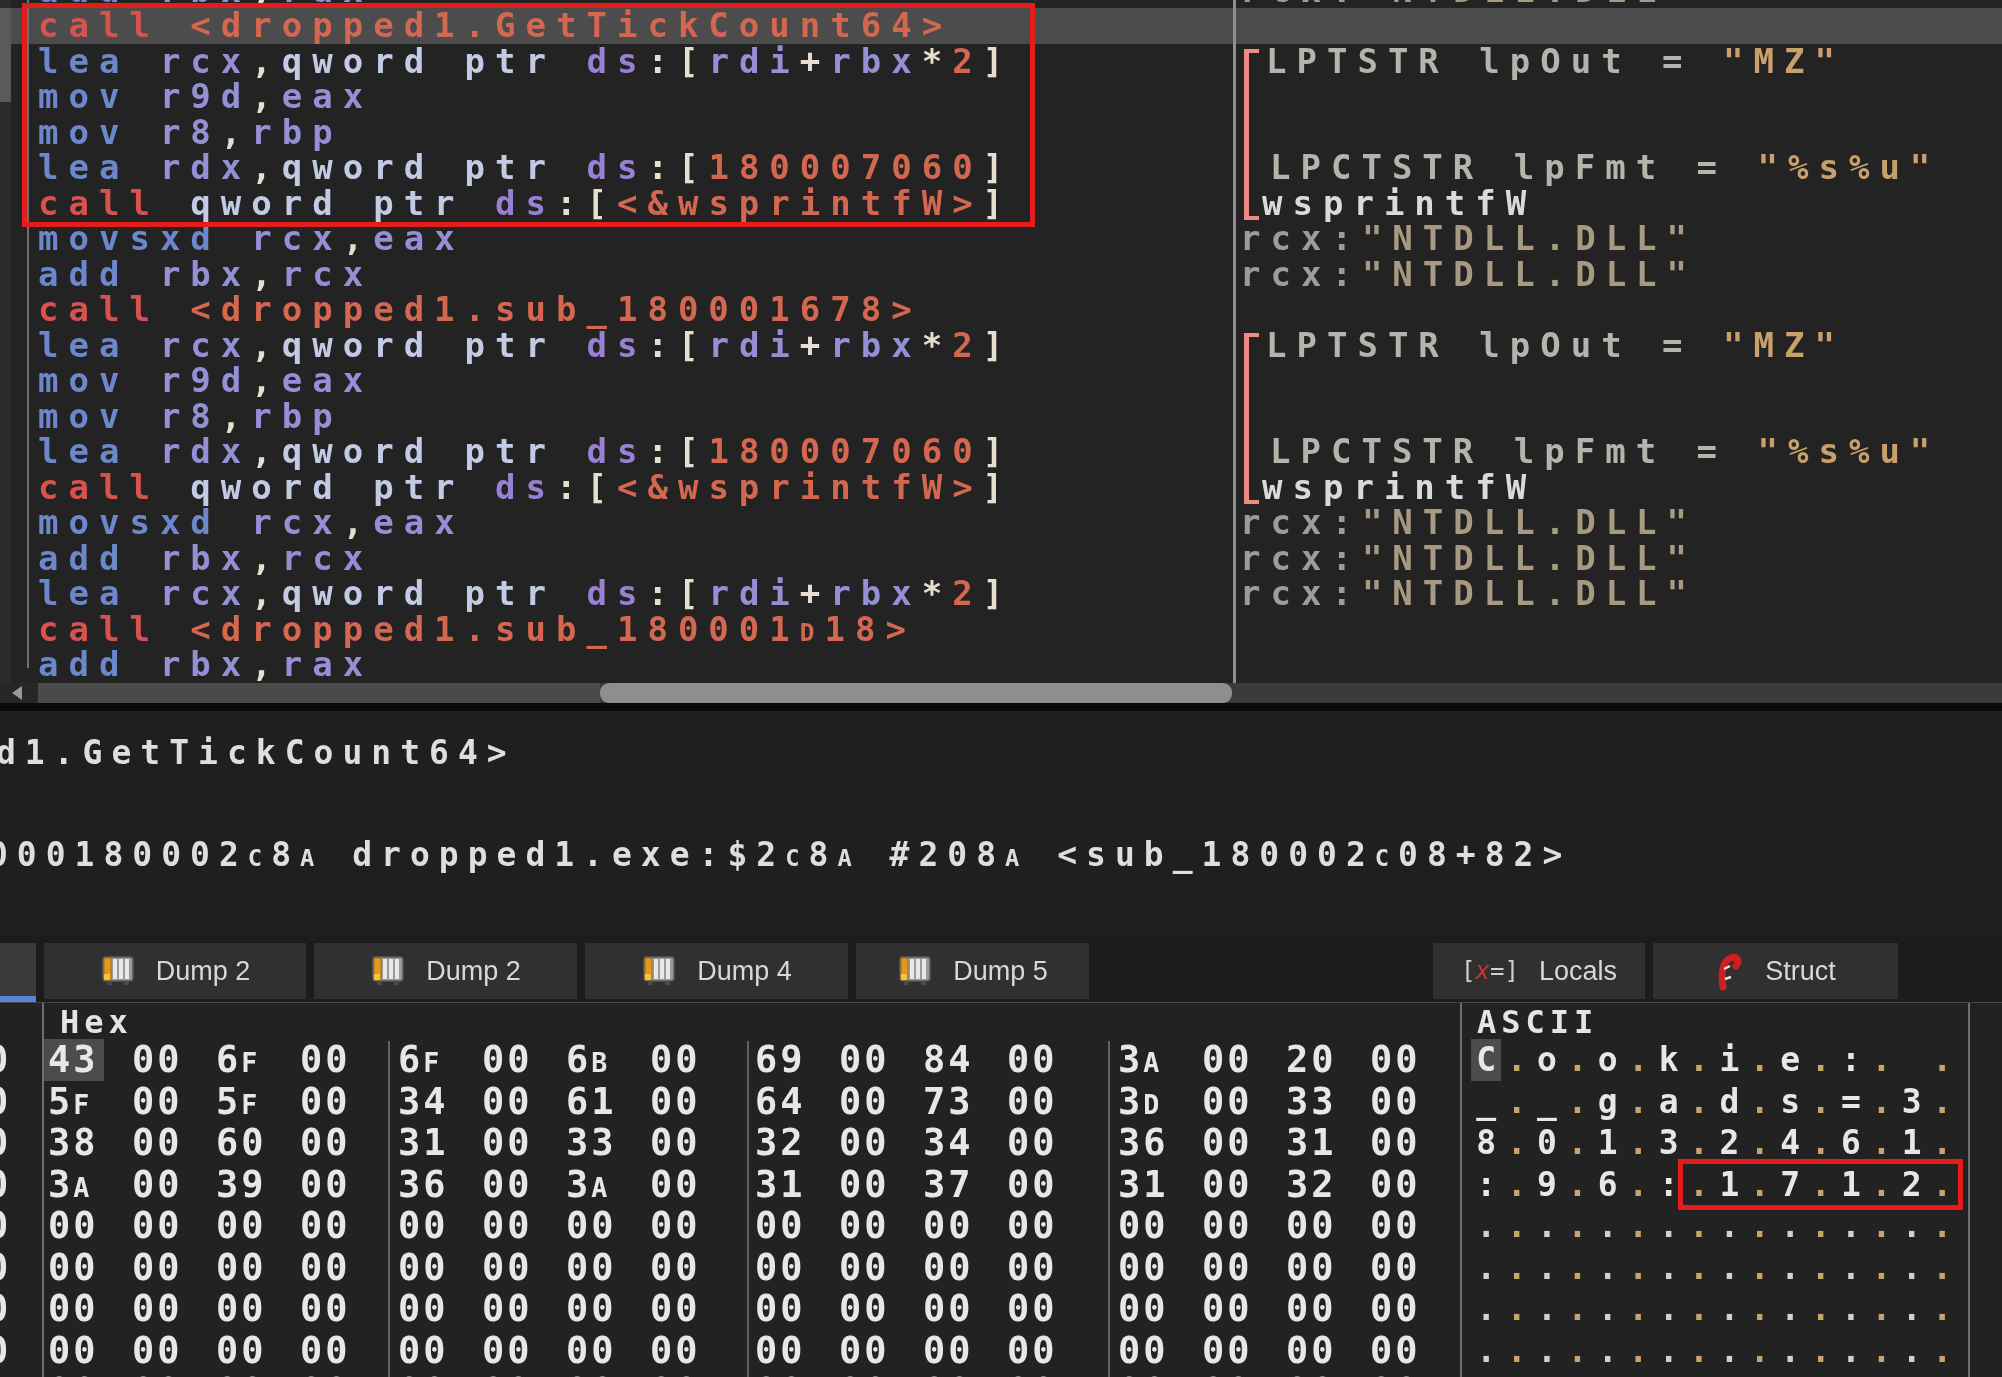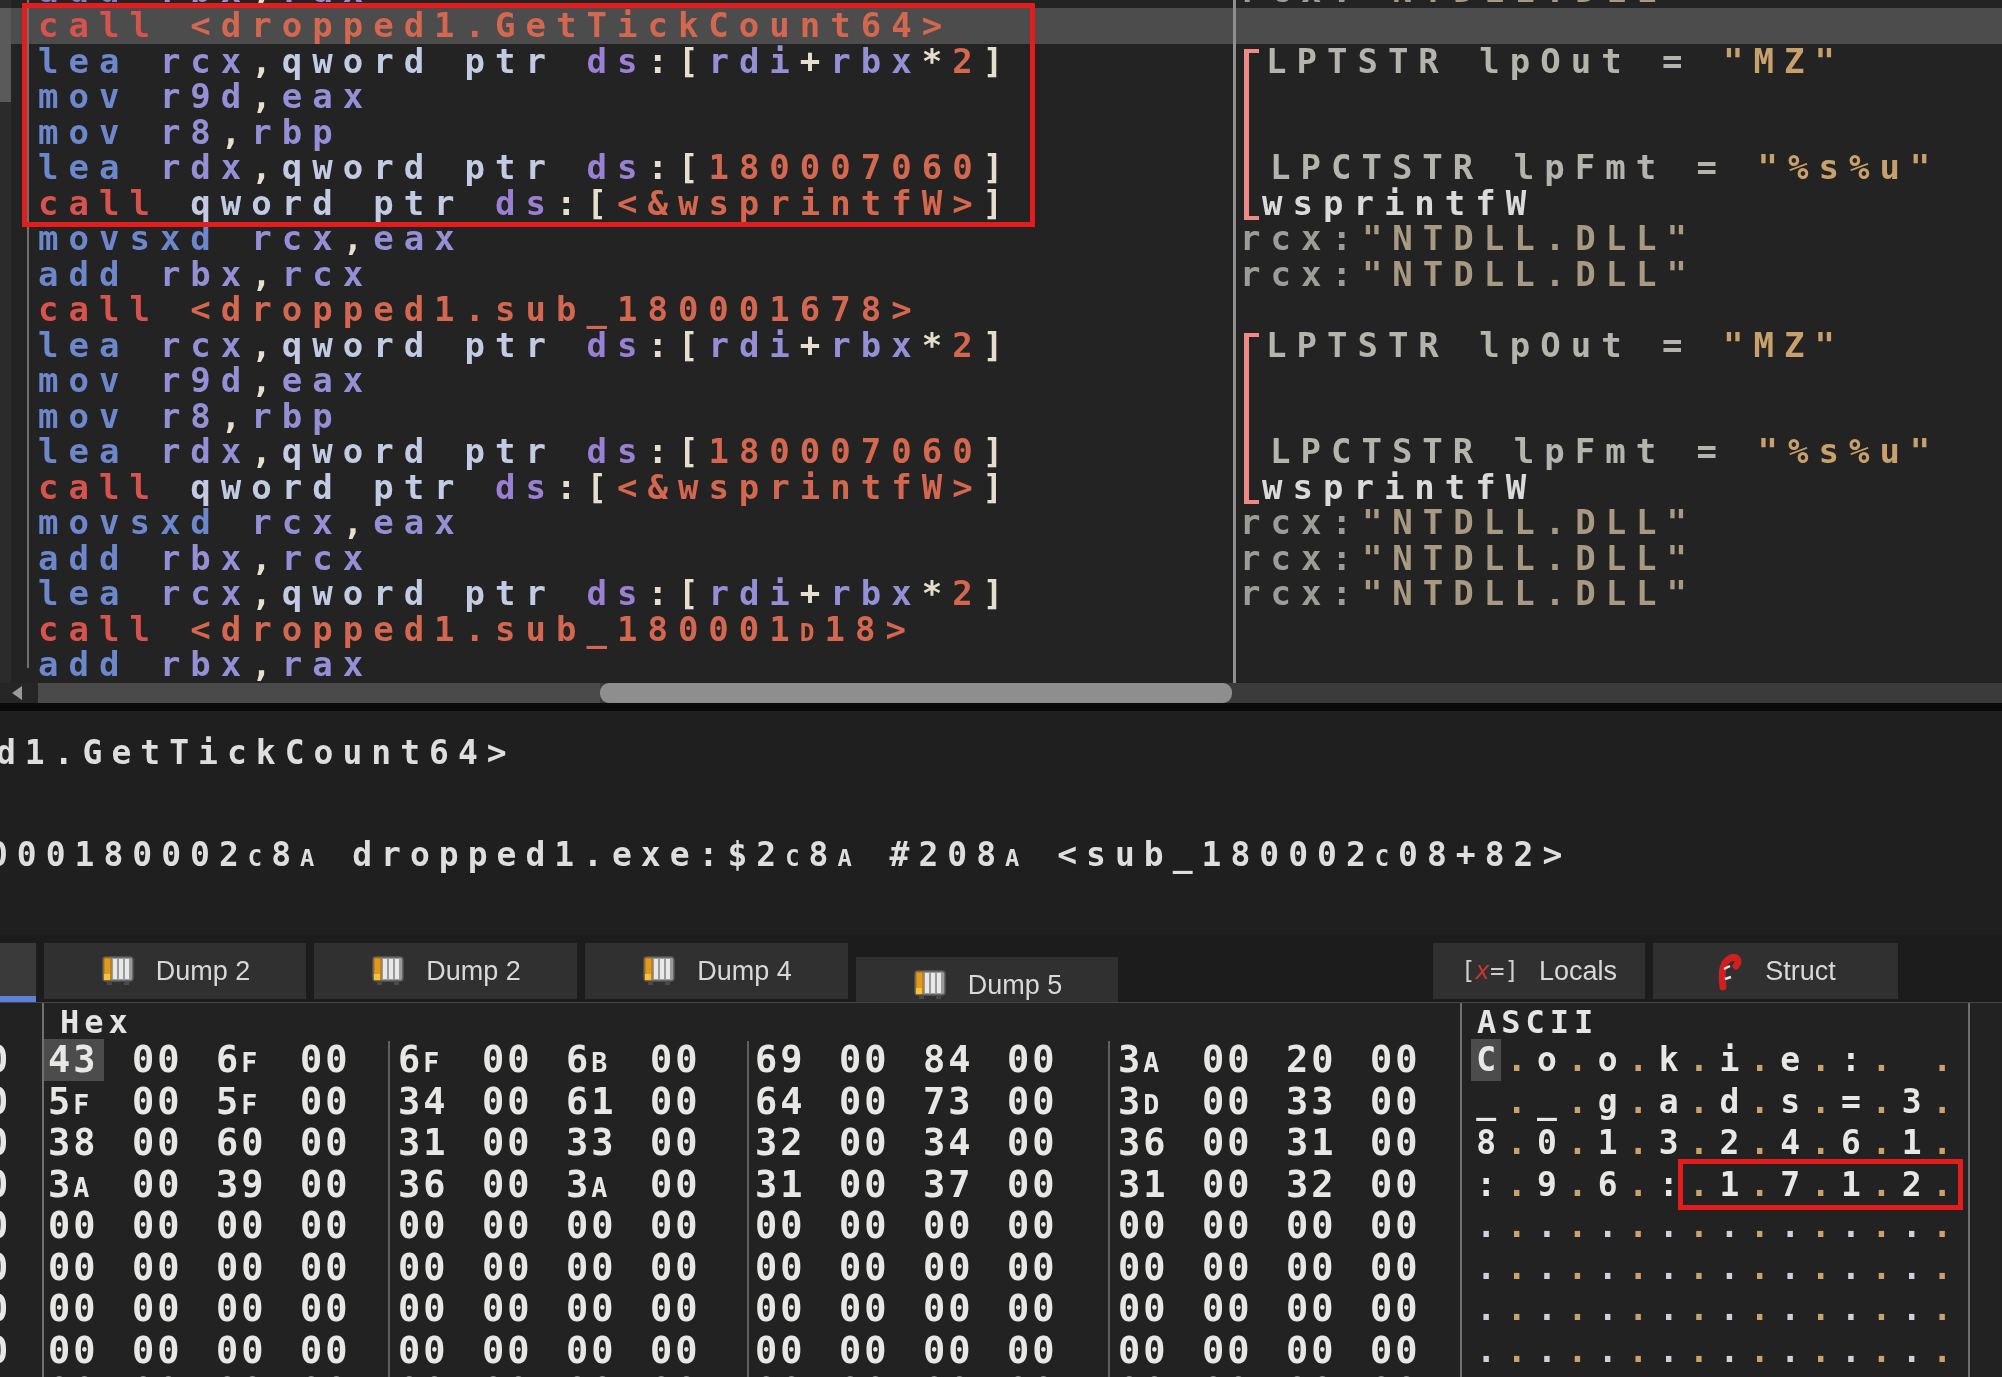--- a/index.html
+++ b/index.html
@@ -176,21 +176,21 @@
           <rect x="4" y="3" width="7" height="22" fill="#e09a20" stroke="#a86a10" stroke-width="1"></rect>
           <rect x="13" y="4" width="4" height="20" fill="#e8e8e8"></rect>
           <rect x="19" y="4" width="4" height="20" fill="#e8e8e8"></rect>
           <rect x="25" y="4" width="4" height="20" fill="#e8e8e8"></rect>
           <rect x="4" y="19" width="6" height="6" fill="#f2c439"></rect>
           <rect x="7" y="26" width="5" height="4" fill="#4a4a4a"></rect>
           <rect x="24" y="26" width="5" height="4" fill="#4a4a4a"></rect>
         </svg>
         <span>Dump 4</span>
       </div>
-      <div class="tab" style="left: 856px; width: 262px; margin-top: 14px;">
+      <div class="tab" style="left: 856px; width: 233px;">
         <svg width="36" height="32" viewBox="0 0 36 32">
           <rect x="3" y="2" width="30" height="24" rx="3" fill="#9a9a9a" stroke="#5a5a5a" stroke-width="1.5"></rect>
           <rect x="4" y="3" width="7" height="22" fill="#e09a20" stroke="#a86a10" stroke-width="1"></rect>
           <rect x="13" y="4" width="4" height="20" fill="#e8e8e8"></rect>
           <rect x="19" y="4" width="4" height="20" fill="#e8e8e8"></rect>
           <rect x="25" y="4" width="4" height="20" fill="#e8e8e8"></rect>
           <rect x="4" y="19" width="6" height="6" fill="#f2c439"></rect>
           <rect x="7" y="26" width="5" height="4" fill="#4a4a4a"></rect>
           <rect x="24" y="26" width="5" height="4" fill="#4a4a4a"></rect>
         </svg>

